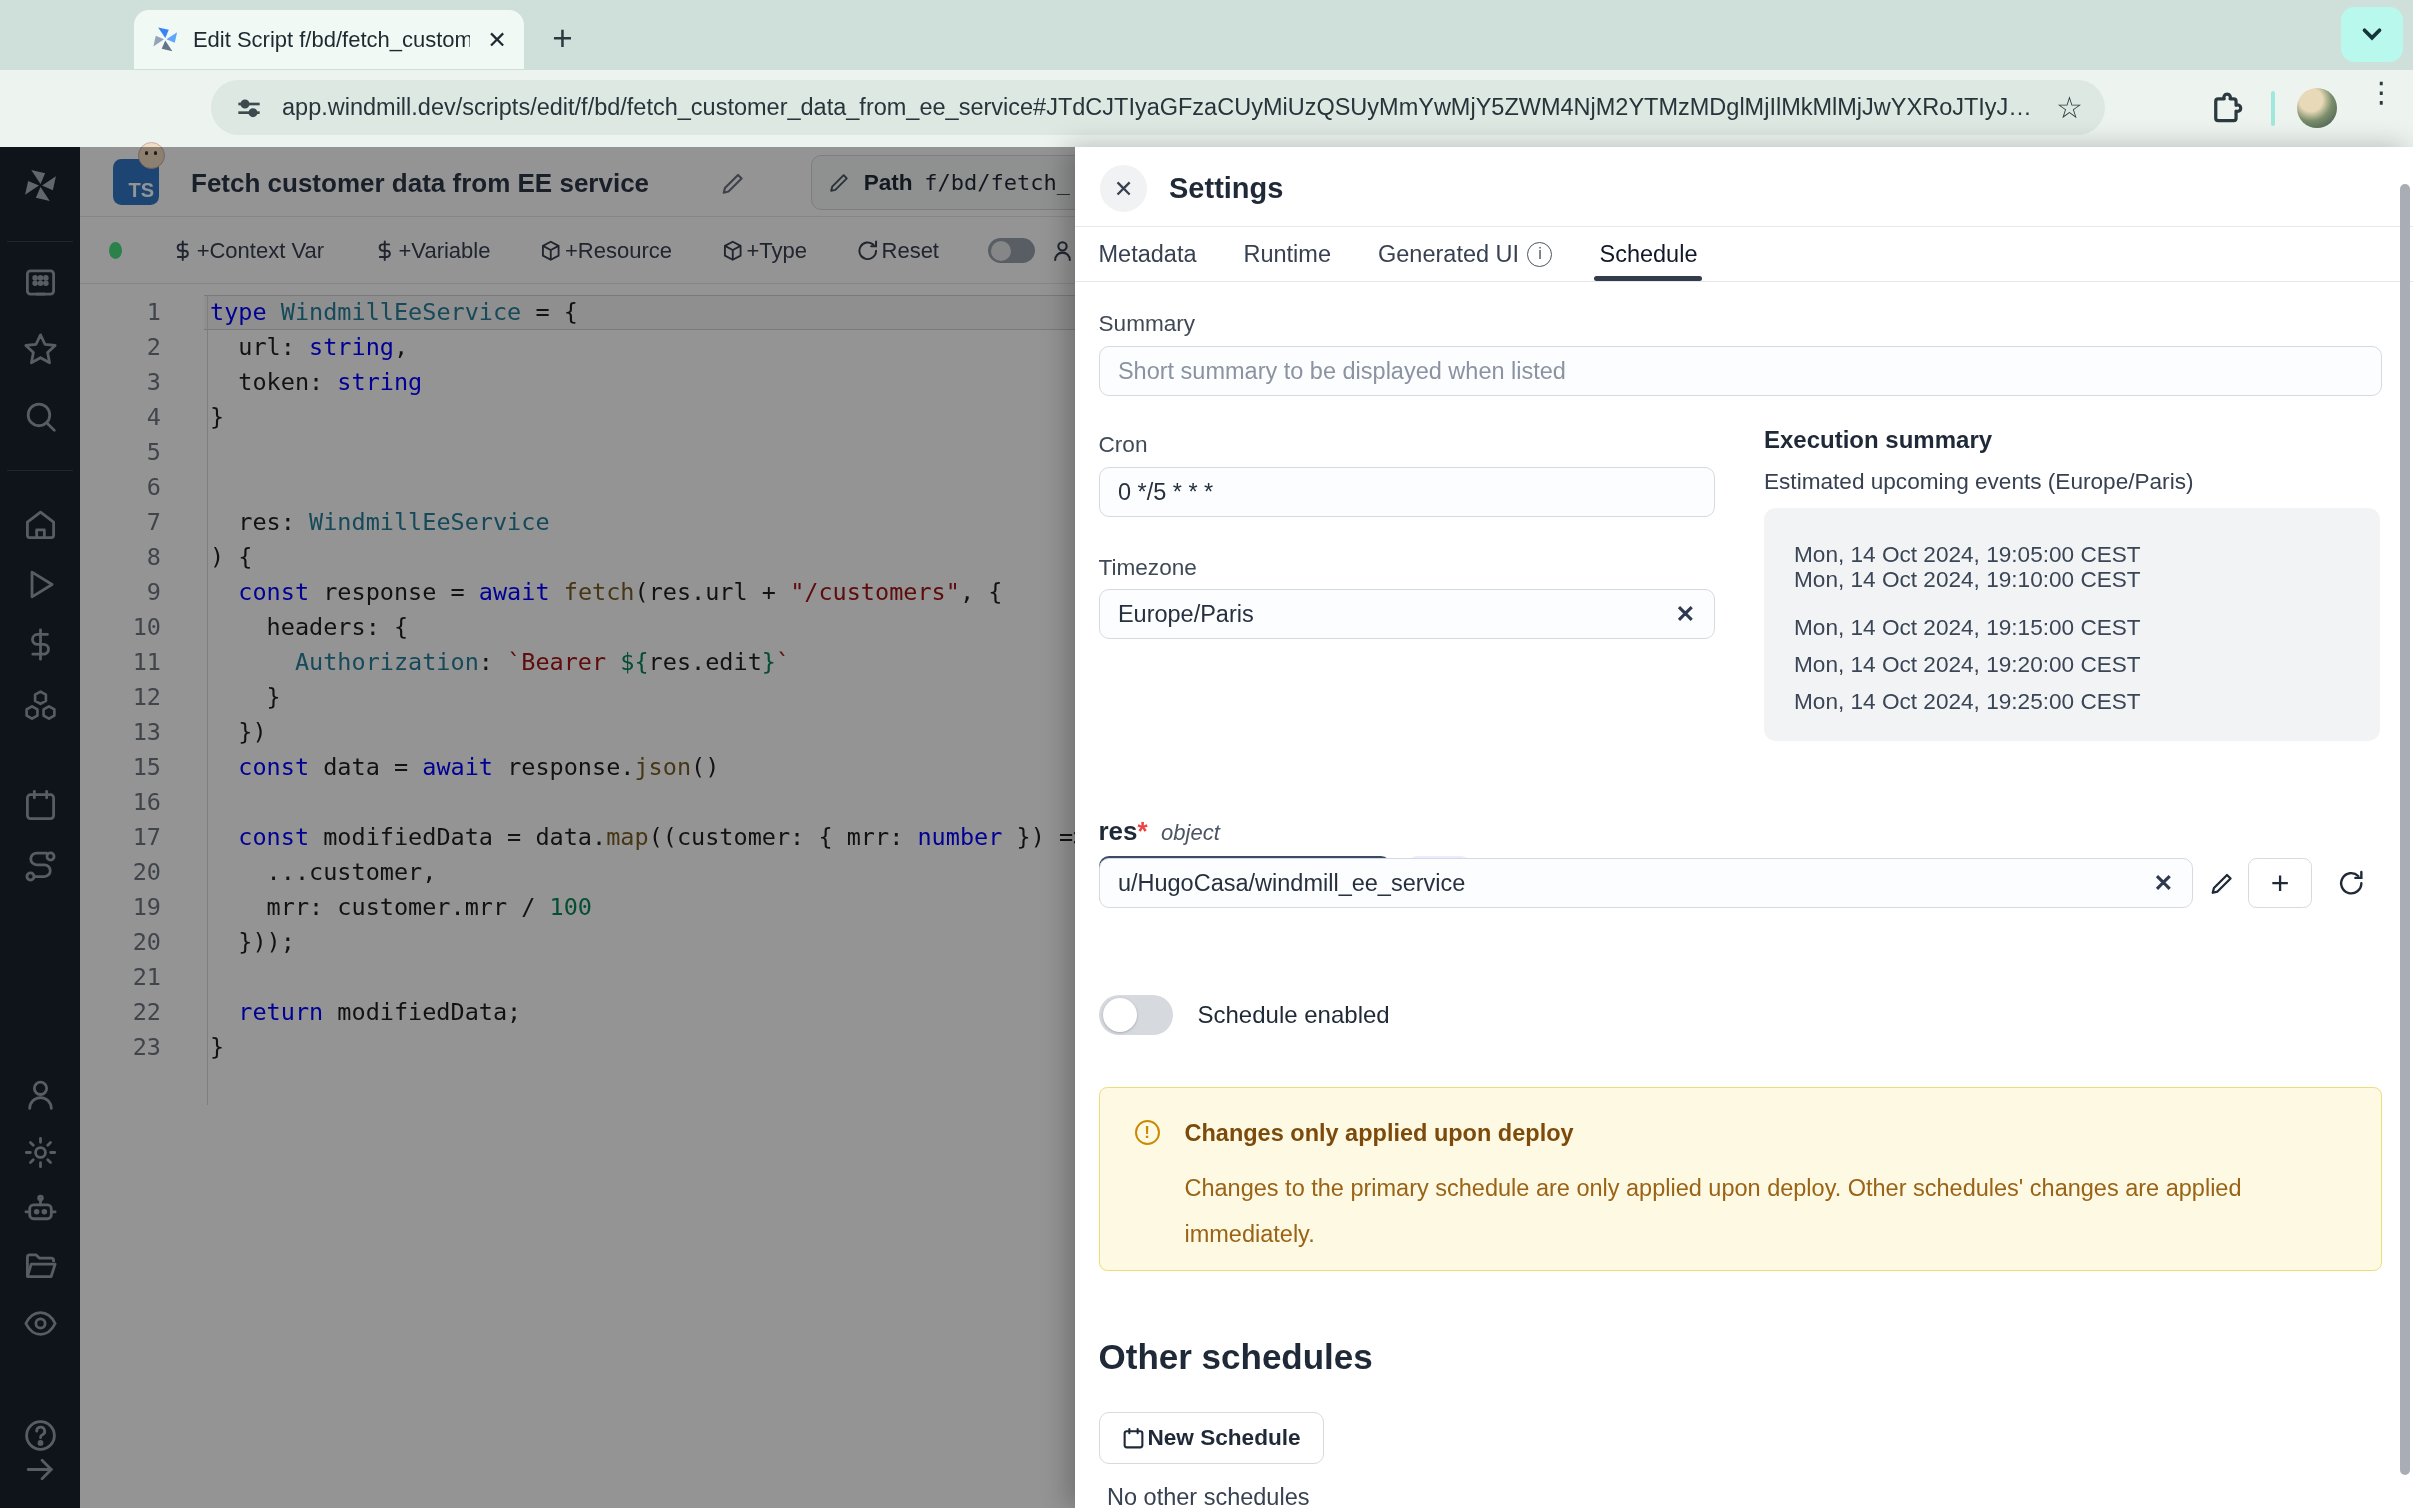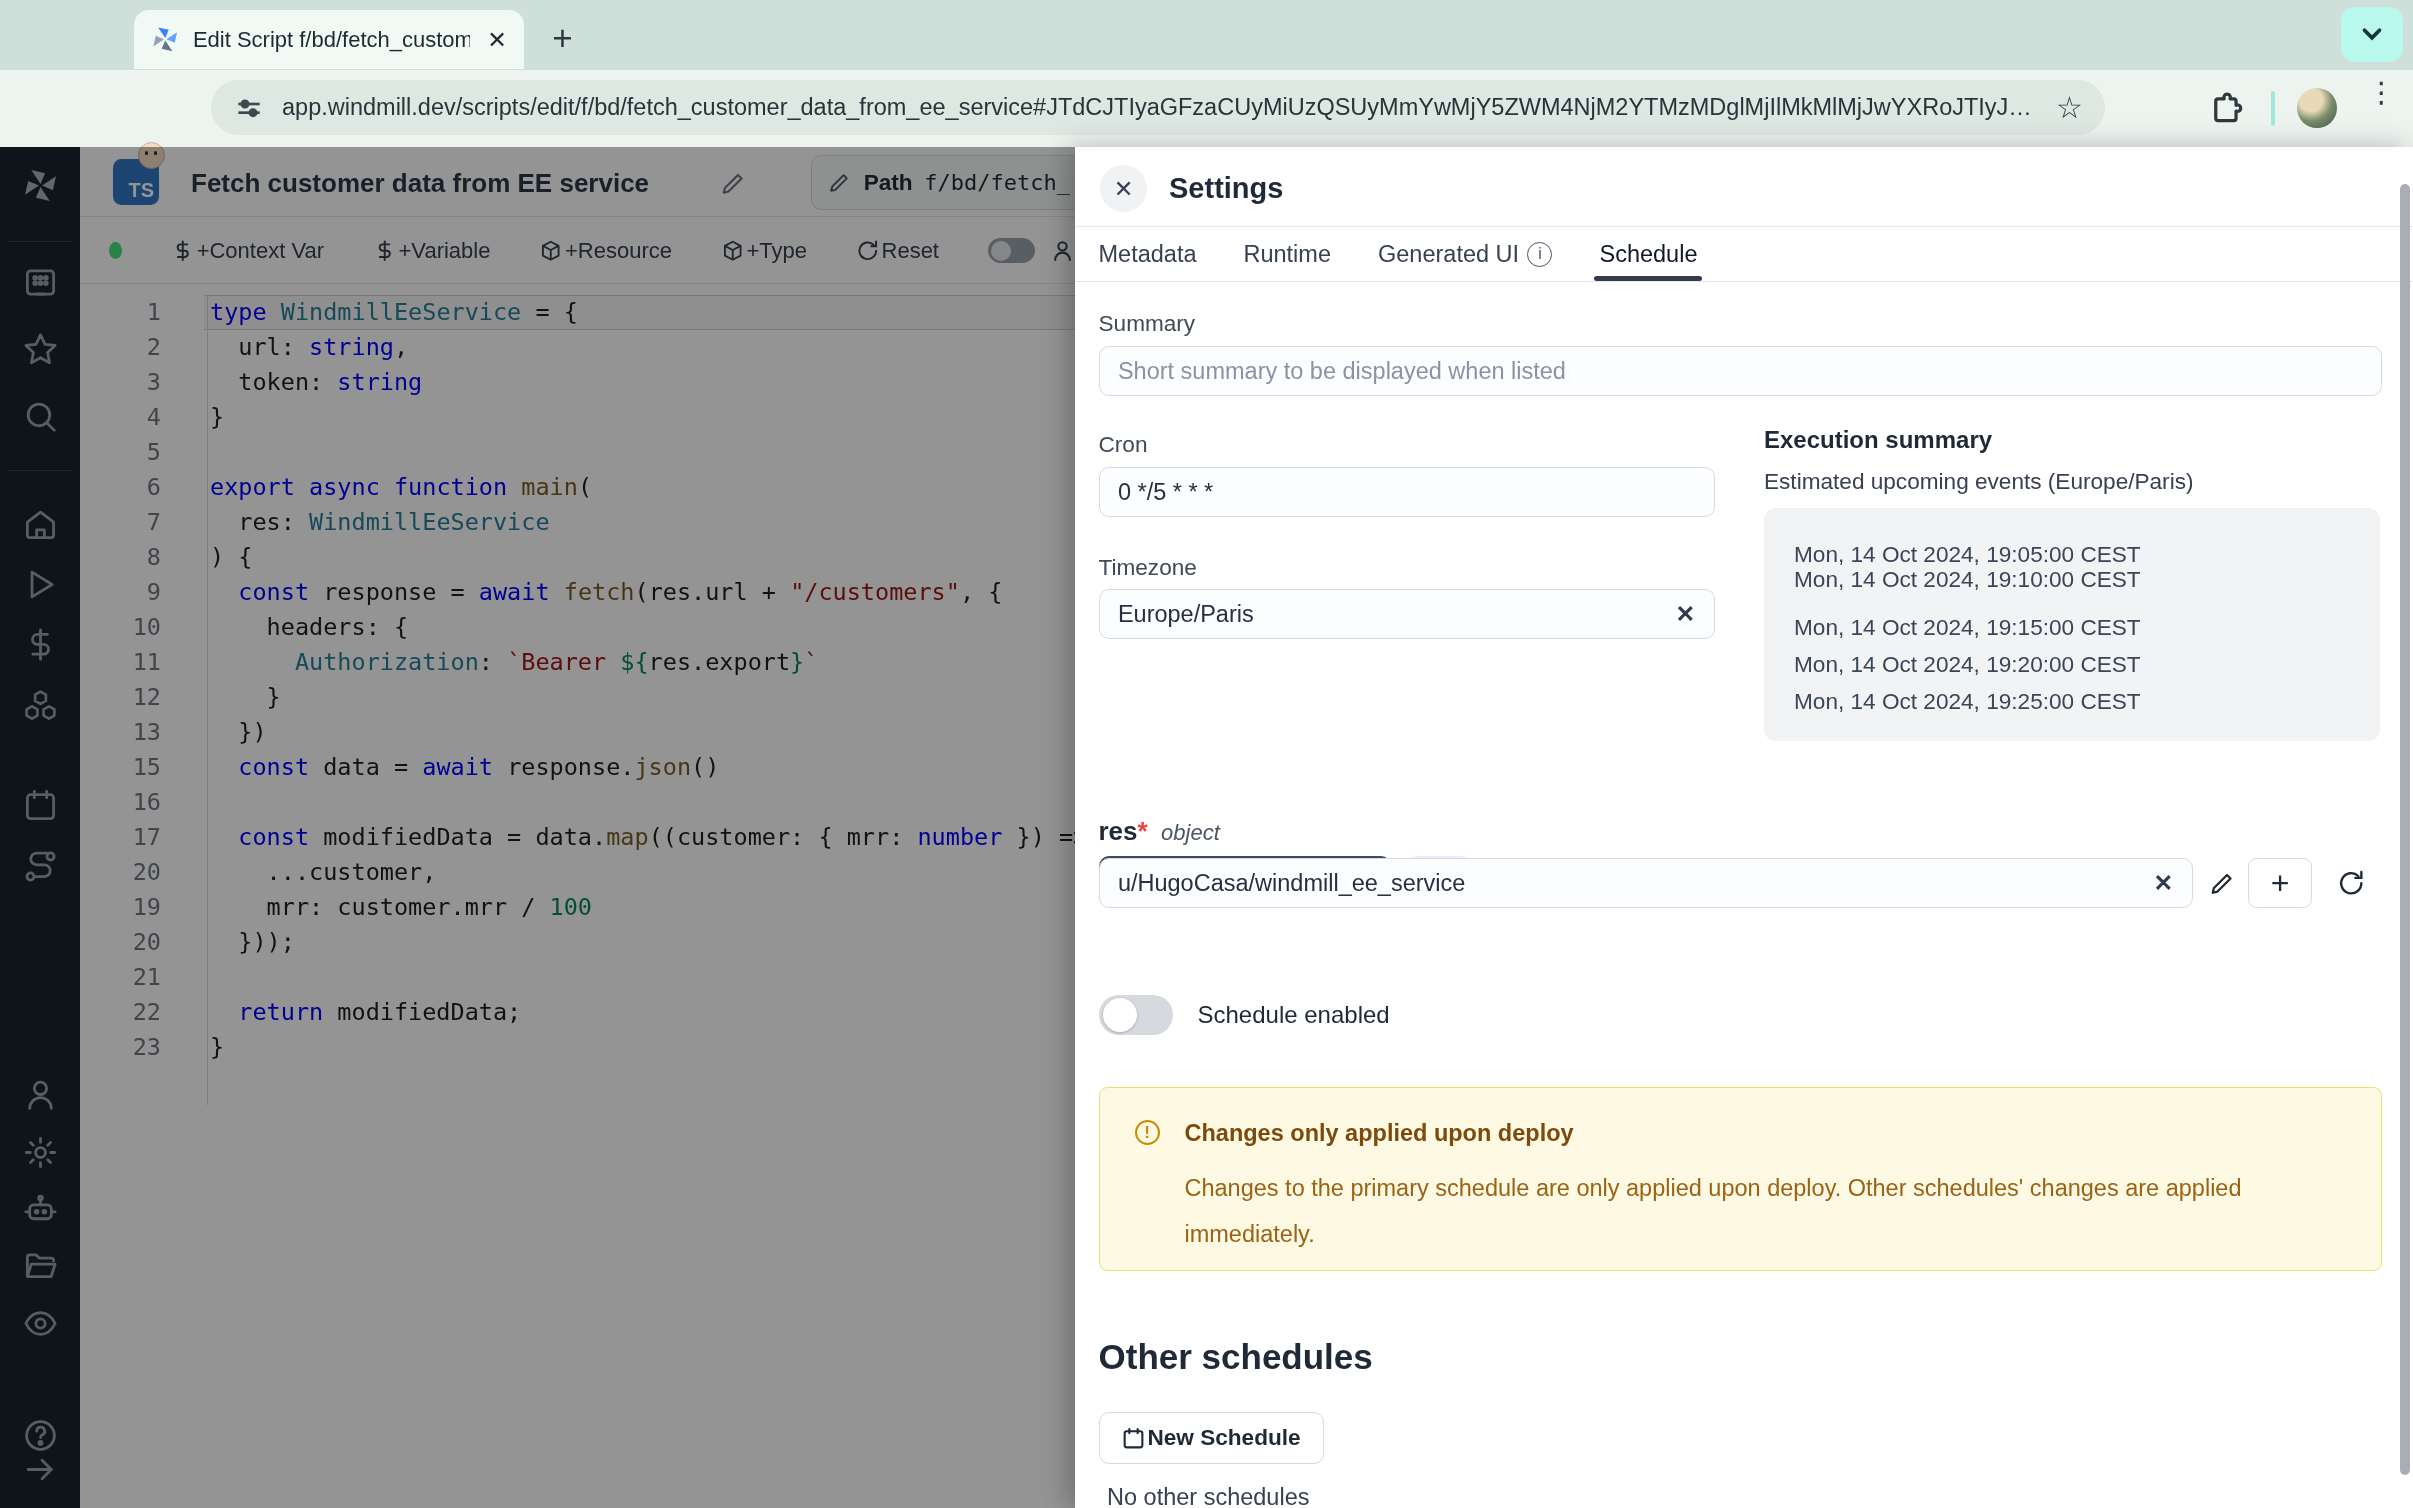--- a/index.html
+++ b/index.html
@@ -399,41 +399,40 @@
       <div class="code-row">
         <span class="ln">4</span>
         <span class="cd"><span class="tok-pl">}</span></span>
       </div>
       <div class="code-row">
         <span class="ln">5</span>
         <span class="cd"></span>
       </div>
       <div class="code-row">
         <span class="ln">6</span>
-        <span class="cd"><span class="tok-kw">export</span><span class="tok-pl"> </span><span class="tok-kw">async</span><span class="tok-pl"> </span><span class="tok-kw">function</span><span class="tok-pl"> </span><span class="tok-fn">main</span><span class="tok-pl">(</span></span>
       </div>
       <div class="code-row">
         <span class="ln">7</span>
         <span class="cd"><span class="tok-pl">  res: </span><span class="tok-ty">WindmillEeService</span></span>
       </div>
       <div class="code-row">
         <span class="ln">8</span>
         <span class="cd"><span class="tok-pl">) {</span></span>
       </div>
       <div class="code-row">
         <span class="ln">9</span>
         <span class="cd"><span class="tok-pl">  </span><span class="tok-kw">const</span><span class="tok-pl"> response = </span><span class="tok-kw">await</span><span class="tok-pl"> </span><span class="tok-fn">fetch</span><span class="tok-pl">(res.url + </span><span class="tok-st">"/customers"</span><span class="tok-pl">, {</span></span>
       </div>
       <div class="code-row">
         <span class="ln">10</span>
         <span class="cd"><span class="tok-pl">    headers: {</span></span>
       </div>
       <div class="code-row">
         <span class="ln">11</span>
-        <span class="cd"><span class="tok-pl">      </span><span class="tok-pr">Authorization</span><span class="tok-pl">: </span><span class="tok-st">`Bearer </span><span class="tok-tp">${</span><span class="tok-pl">res.export</span><span class="tok-tp">}</span><span class="tok-st">`</span></span>
+        <span class="cd"><span class="tok-pl">      </span><span class="tok-pr">Authorization</span><span class="tok-pl">: </span><span class="tok-st">`Bearer </span><span class="tok-tp">${</span><span class="tok-pl">res.edit</span><span class="tok-tp">}</span><span class="tok-st">`</span></span>
       </div>
       <div class="code-row">
         <span class="ln">12</span>
         <span class="cd"><span class="tok-pl">    }</span></span>
       </div>
       <div class="code-row">
         <span class="ln">13</span>
         <span class="cd"><span class="tok-pl">  })</span></span>
       </div>
       <div class="code-row">

